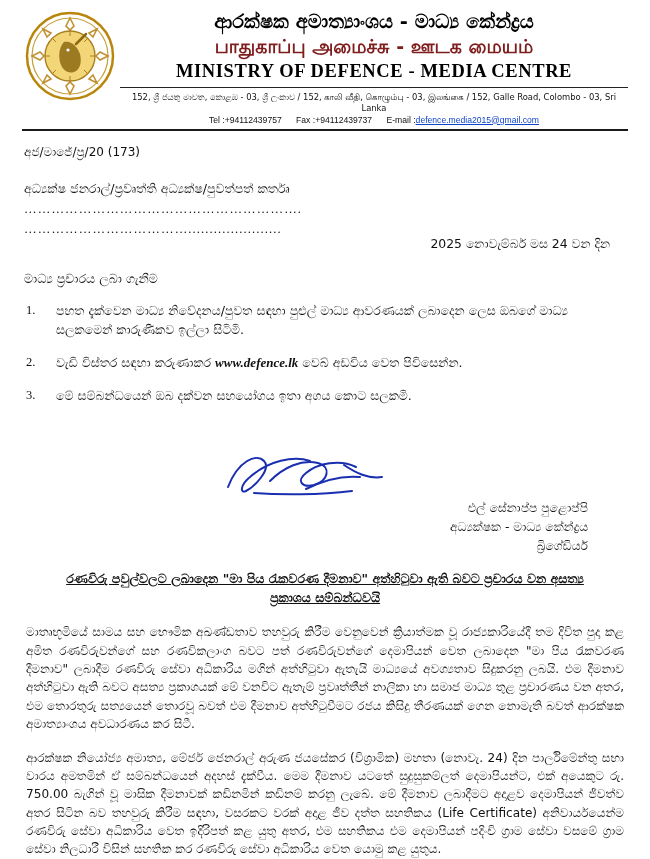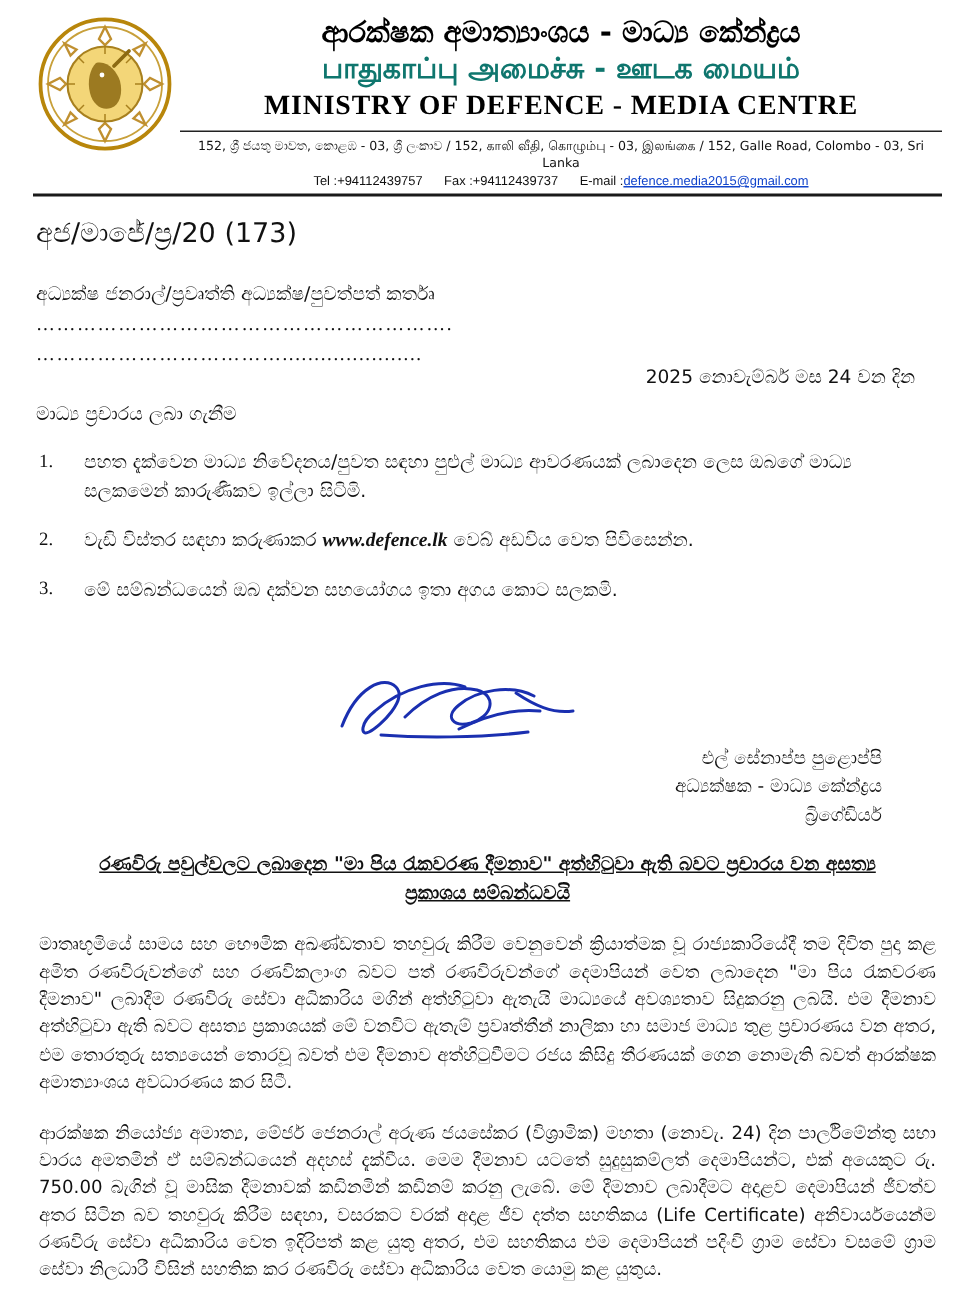--- a/index.html
+++ b/index.html
@@ -52,21 +52,21 @@
     font-weight: bold;
     letter-spacing: 0px;
     line-height: 1.22;
     color: #000;
   }
   .head-ta {
     font-family: "DejaVu Sans", sans-serif;
     font-size: 19px;
     font-weight: bold;
     line-height: 1.22;
-    color: #0f766e;
+    color: #7f1d1d;
     margin-top: 1px;
   }
   .head-en {
     font-family: Liberation Serif, serif;
     font-size: 18.5px;
     font-weight: bold;
     letter-spacing: 0.6px;
     margin-top: 3px;
     color: #000;
   }
@@ -89,21 +89,21 @@
     color: #111;
   }
   .head-contact a {
     color: #1144cc;
     text-decoration: underline;
   }
 
   
   .ref {
     font-family: "DejaVu Sans", sans-serif;
-    font-size: 18px;
+    font-size: 12px;
     margin-top: 14px;
     margin-left: 2px;
   }
   .addressee {
     font-family: "DejaVu Sans", sans-serif;
     font-size: 12.6px;
     margin-top: 20px;
     margin-left: 2px;
     line-height: 1.6;
   }
@@ -122,21 +122,21 @@
   .date {
     position: absolute;
     right: 18px;
     top: 13px;
     font-family: "DejaVu Sans", sans-serif;
     font-size: 12.4px;
   }
   .subject {
     font-family: "DejaVu Sans", sans-serif;
     font-size: 12.6px;
-    margin-top: 22px;
+    margin-top: 32px;
     margin-left: 2px;
   }
   ol.points {
     margin: 14px 0 0 0;
     padding: 0;
     list-style: none;
   }
   ol.points li {
     font-family: "DejaVu Sans", sans-serif;
     font-size: 12.5px;

